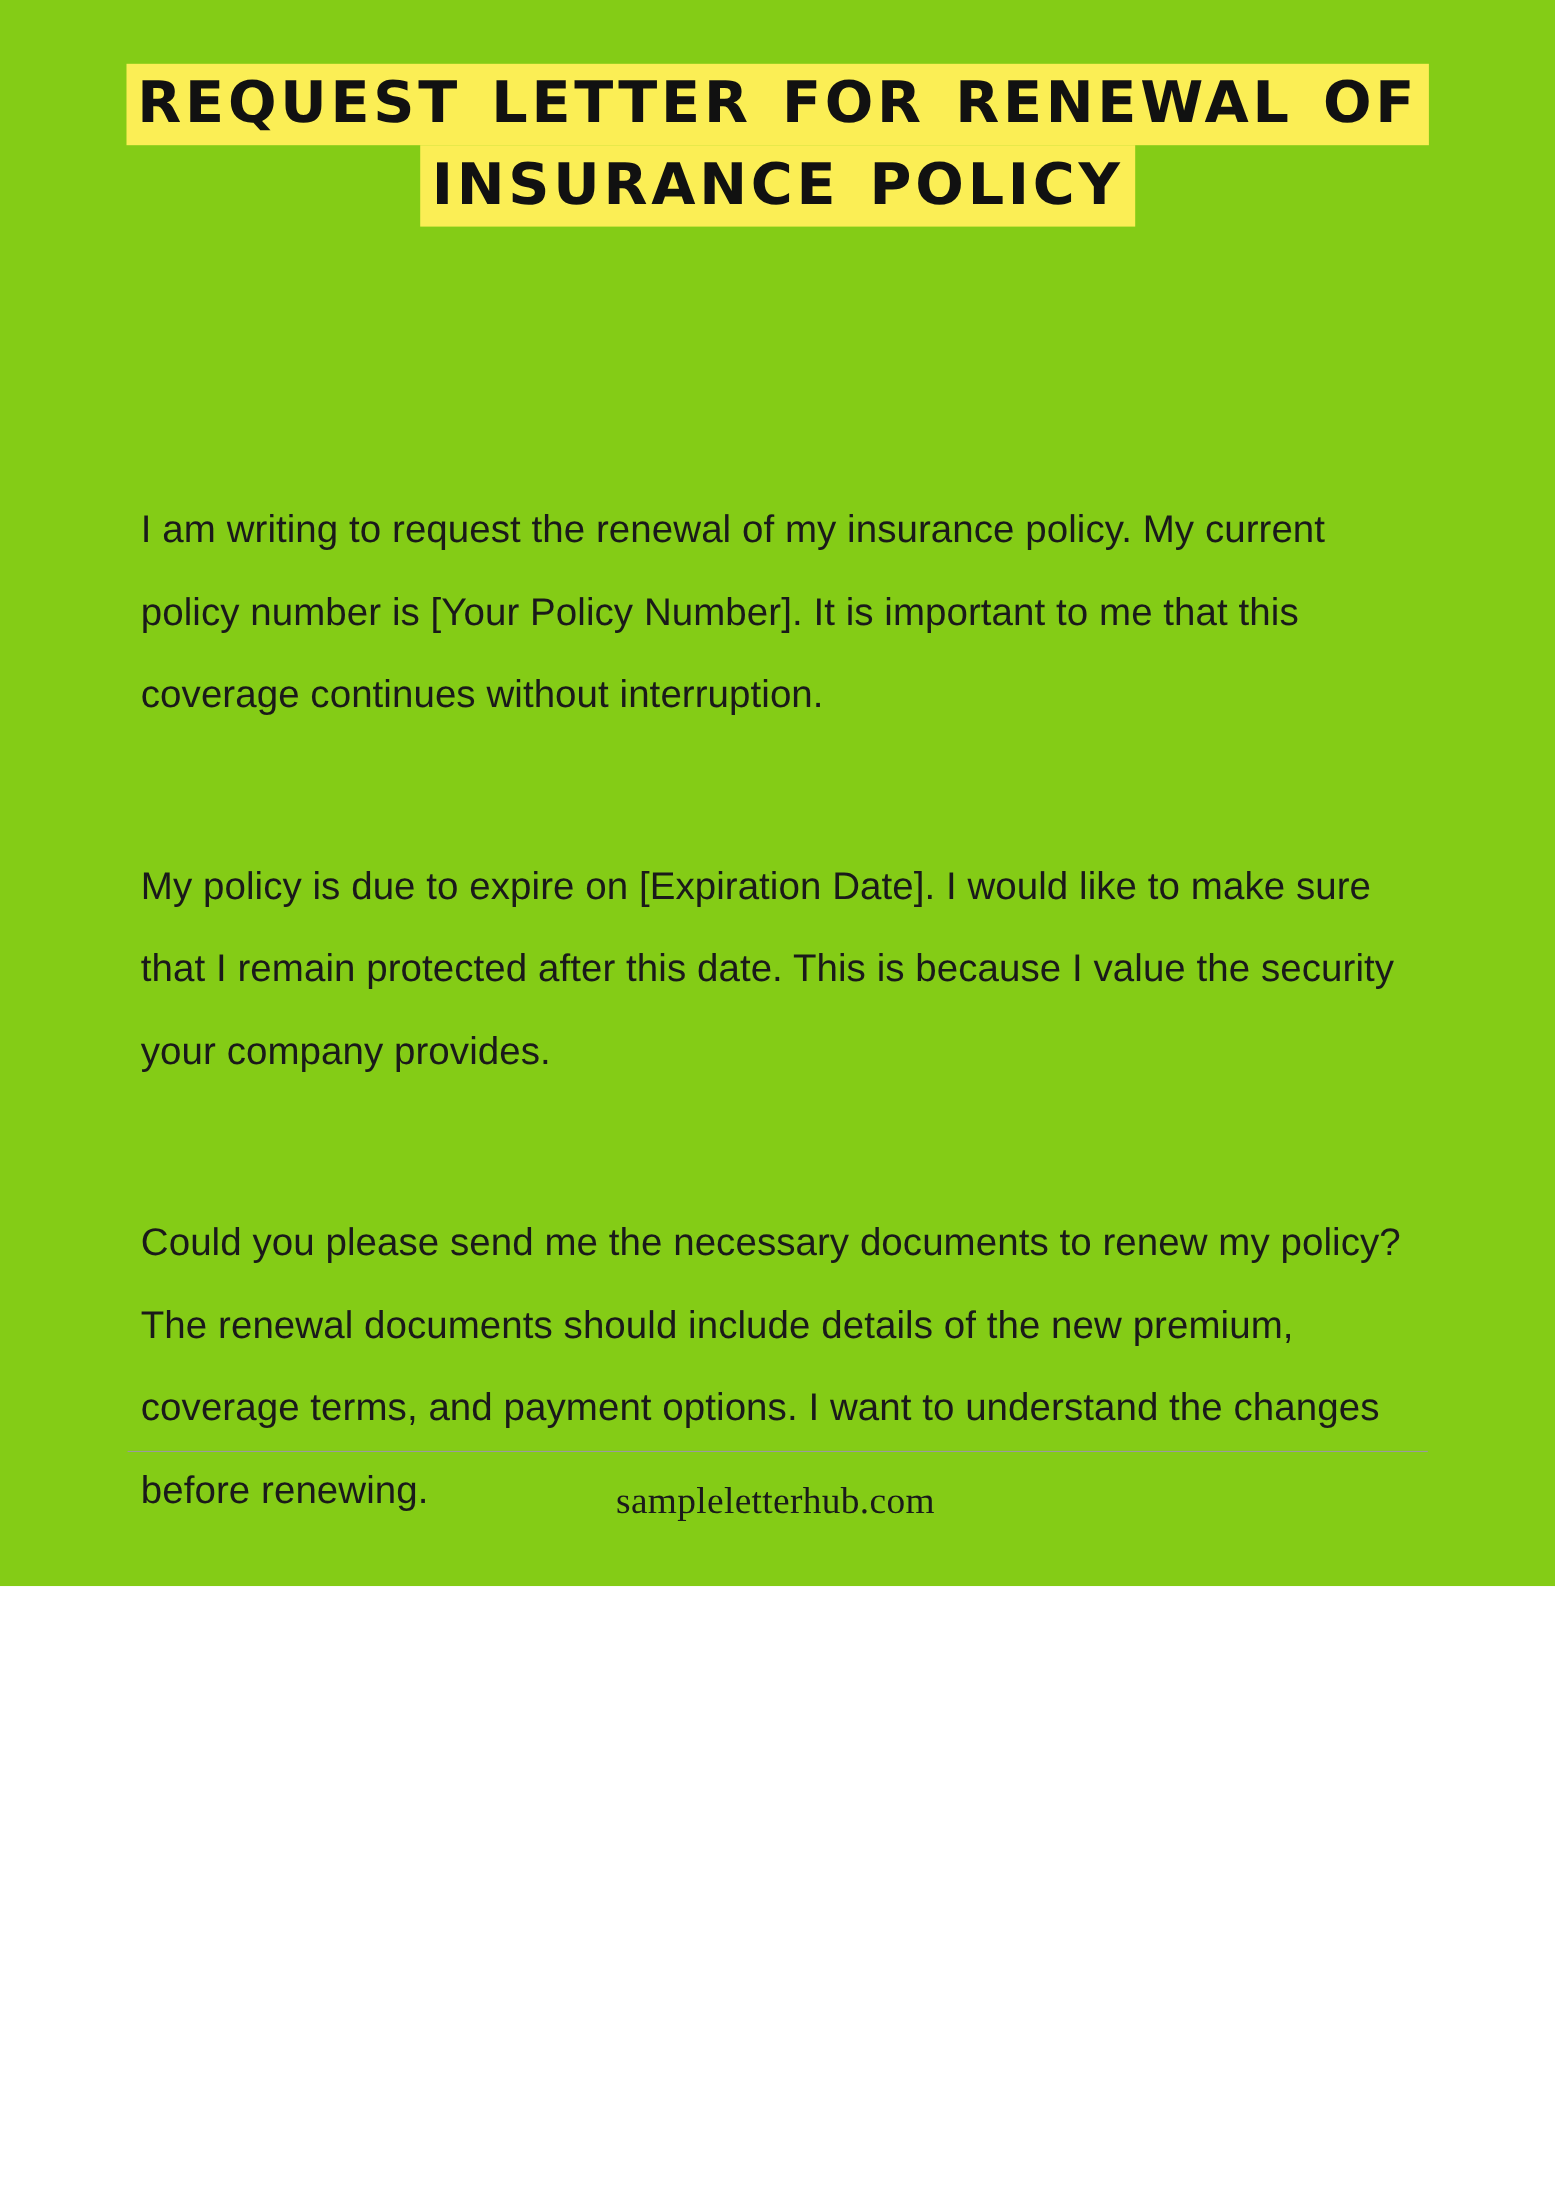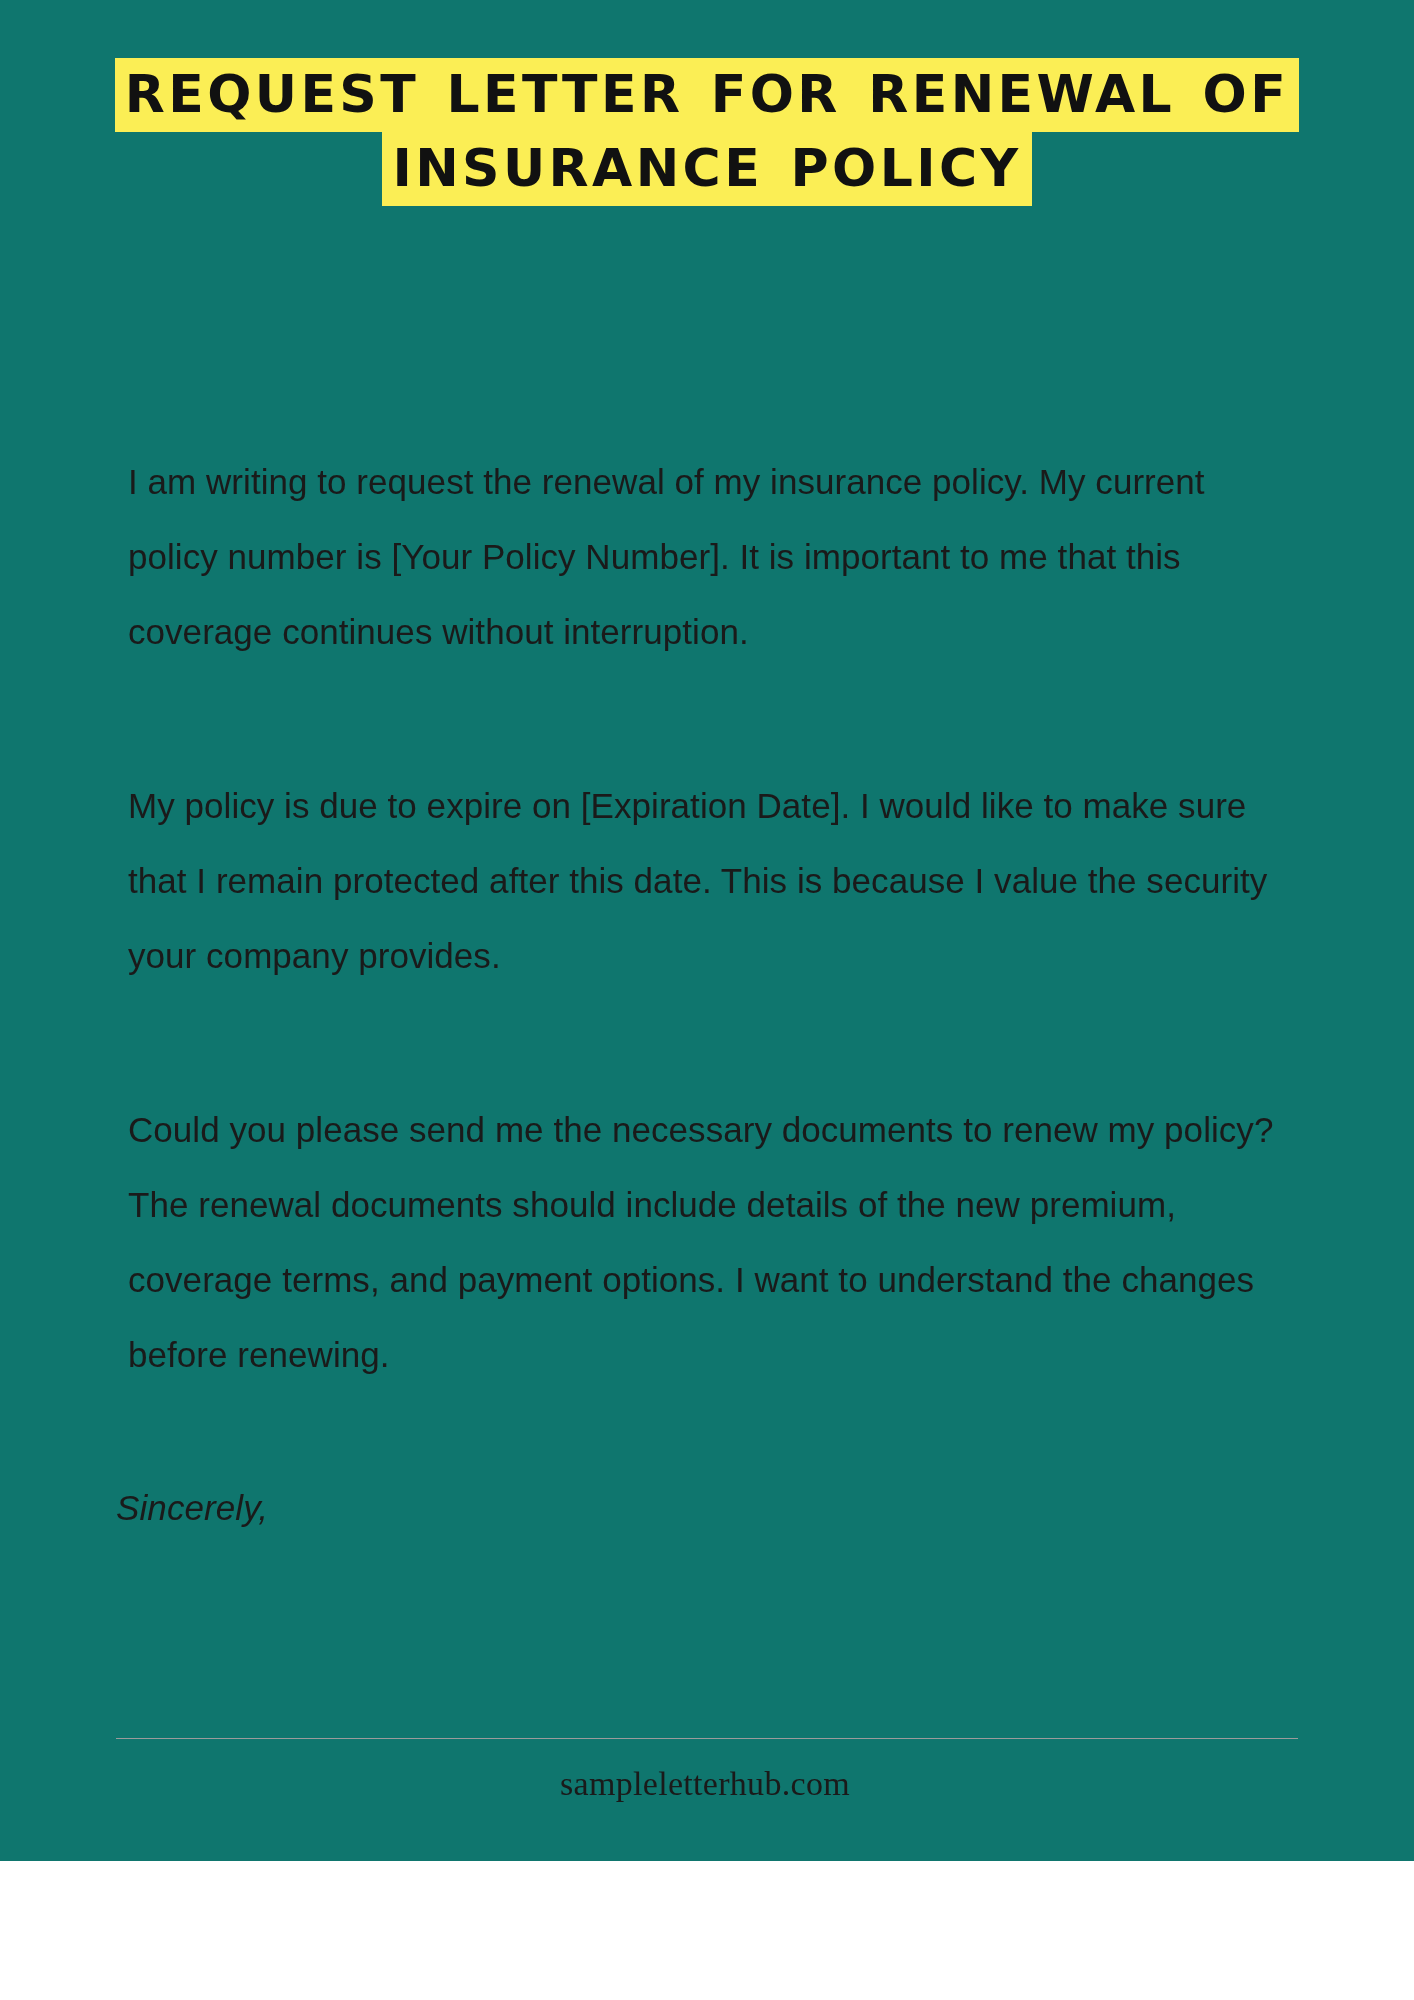--- a/index.html
+++ b/index.html
@@ -4,23 +4,23 @@
 <style>
   html, body {
     margin: 0;
     padding: 0;
     background: #ffffff;
   }
 
   .page {
     position: relative;
     width: 1414px;
-    height: 1861px;
+    height: 1442px;
     margin: 0 auto;
-    background: #0f766e;
+    background: #84cc16;
     box-sizing: border-box;
     overflow: hidden;
     font-family: "Liberation Sans", sans-serif;
   }
 
   
   .title-block {
     padding: 58px 70px 0 70px;
     text-align: center;
   }

